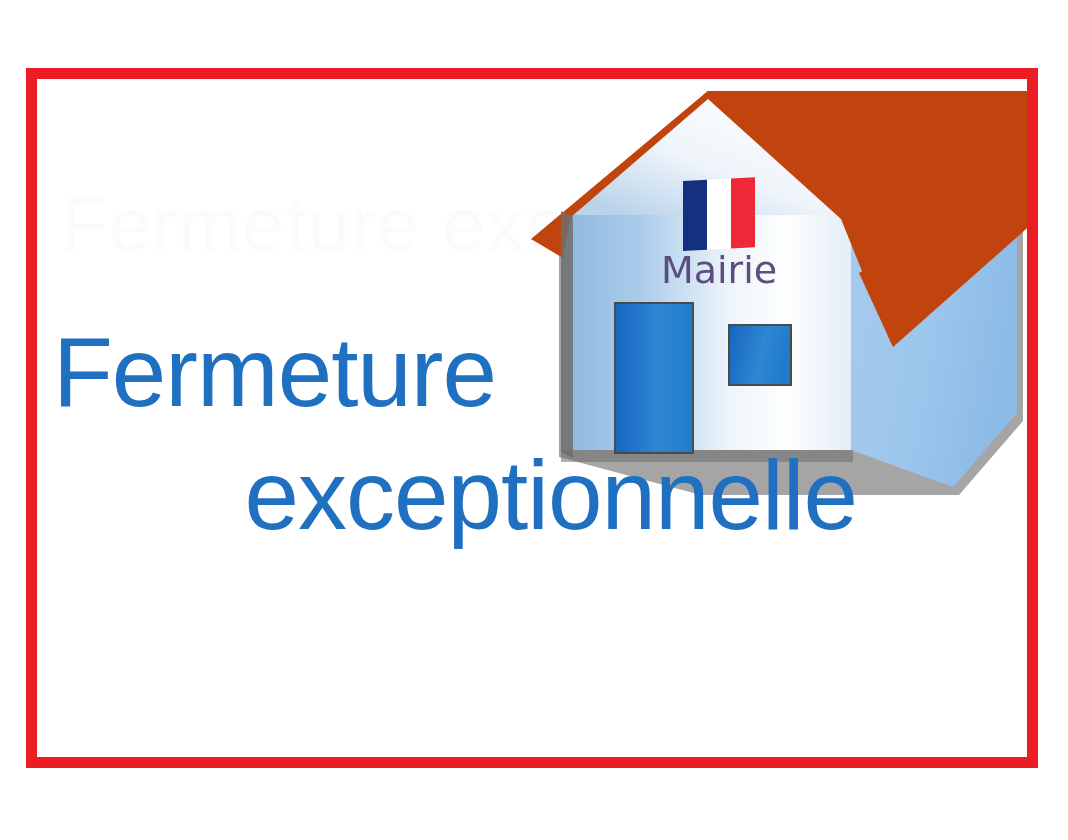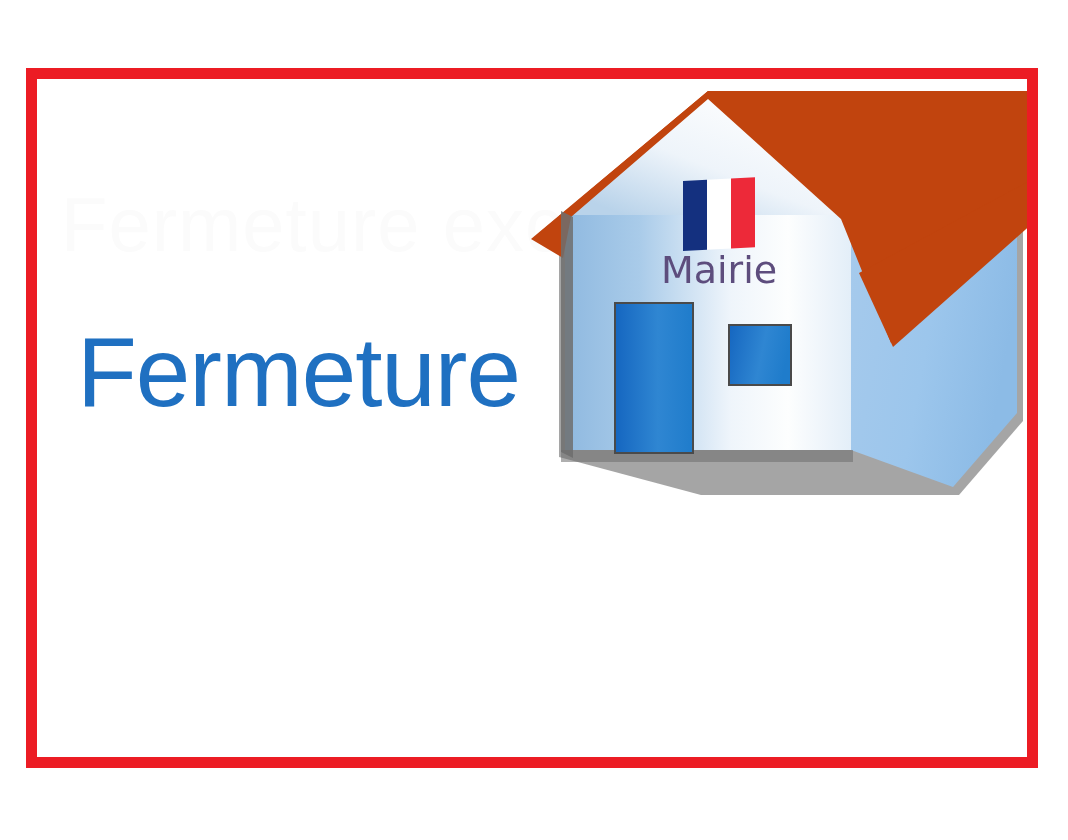--- a/index.html
+++ b/index.html
@@ -90,21 +90,21 @@
     font-family: "Liberation Sans", sans-serif;
     font-weight: 400;
     font-size: 98px;
     line-height: 1.26;
     letter-spacing: -1px;
     white-space: nowrap;
   }
   #headline-line-1 {
     
     text-align: left;
-    padding-left: 40px;
+    padding-left: 16px;
     padding-right: 0;
   }
   #headline-line-2 {
     padding-right: 22px;
   }
   #headline-line-3 {
     padding-right: 20px;
   }
 </style>
 </head>
@@ -178,18 +178,19 @@
           <text x="178" y="176" text-anchor="middle" font-family="&quot;DejaVu Sans&quot;, sans-serif" font-size="38" fill="#5d4d7d">Mairie</text>
 
           <rect x="74" y="196" width="78" height="150" fill="url(#doorGrad)" stroke="#4a4a4a" stroke-width="2"></rect>
 
           <rect x="188" y="218" width="62" height="60" fill="url(#winGrad)" stroke="#4a4a4a" stroke-width="2"></rect>
         </svg>
       </div>
 
       <div id="headline-block">
         <span class="headline-line" id="headline-line-1">Fermeture</span>
+        <span class="headline-line" id="headline-line-2">exceptionnelle</span>
       </div>
 
     </div>
   </div>
 
 </div>
 
 </body></html>

